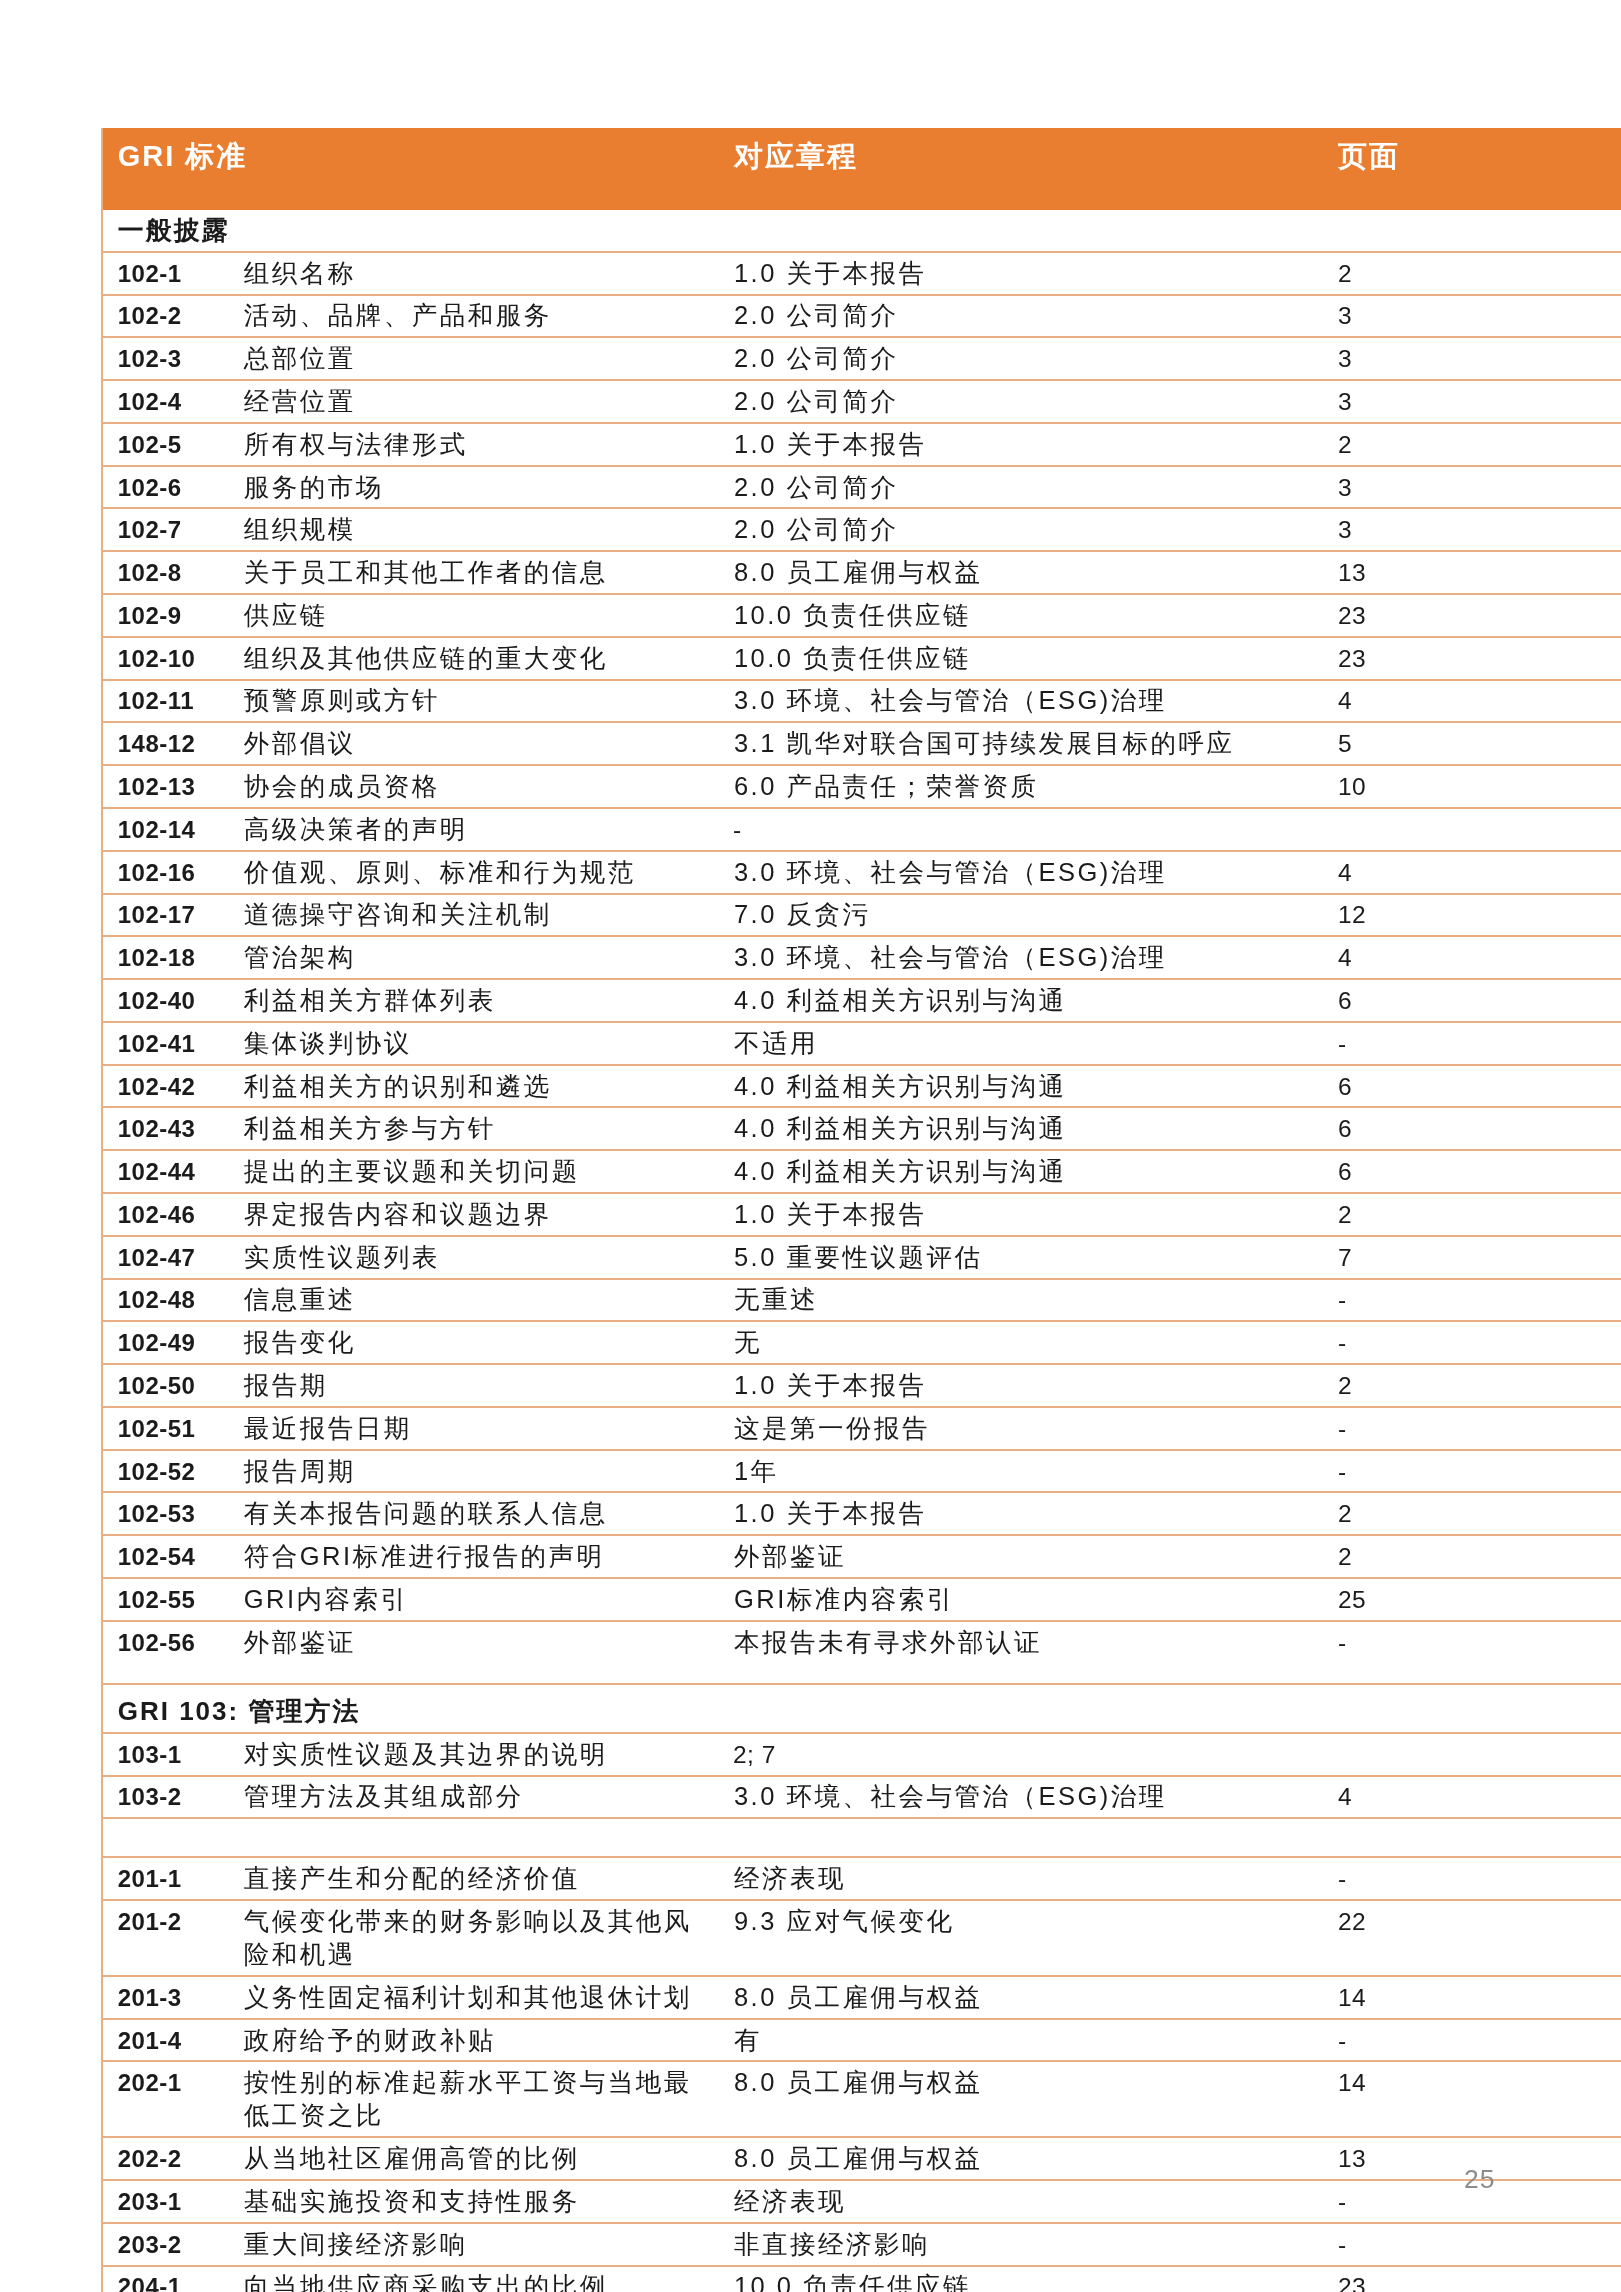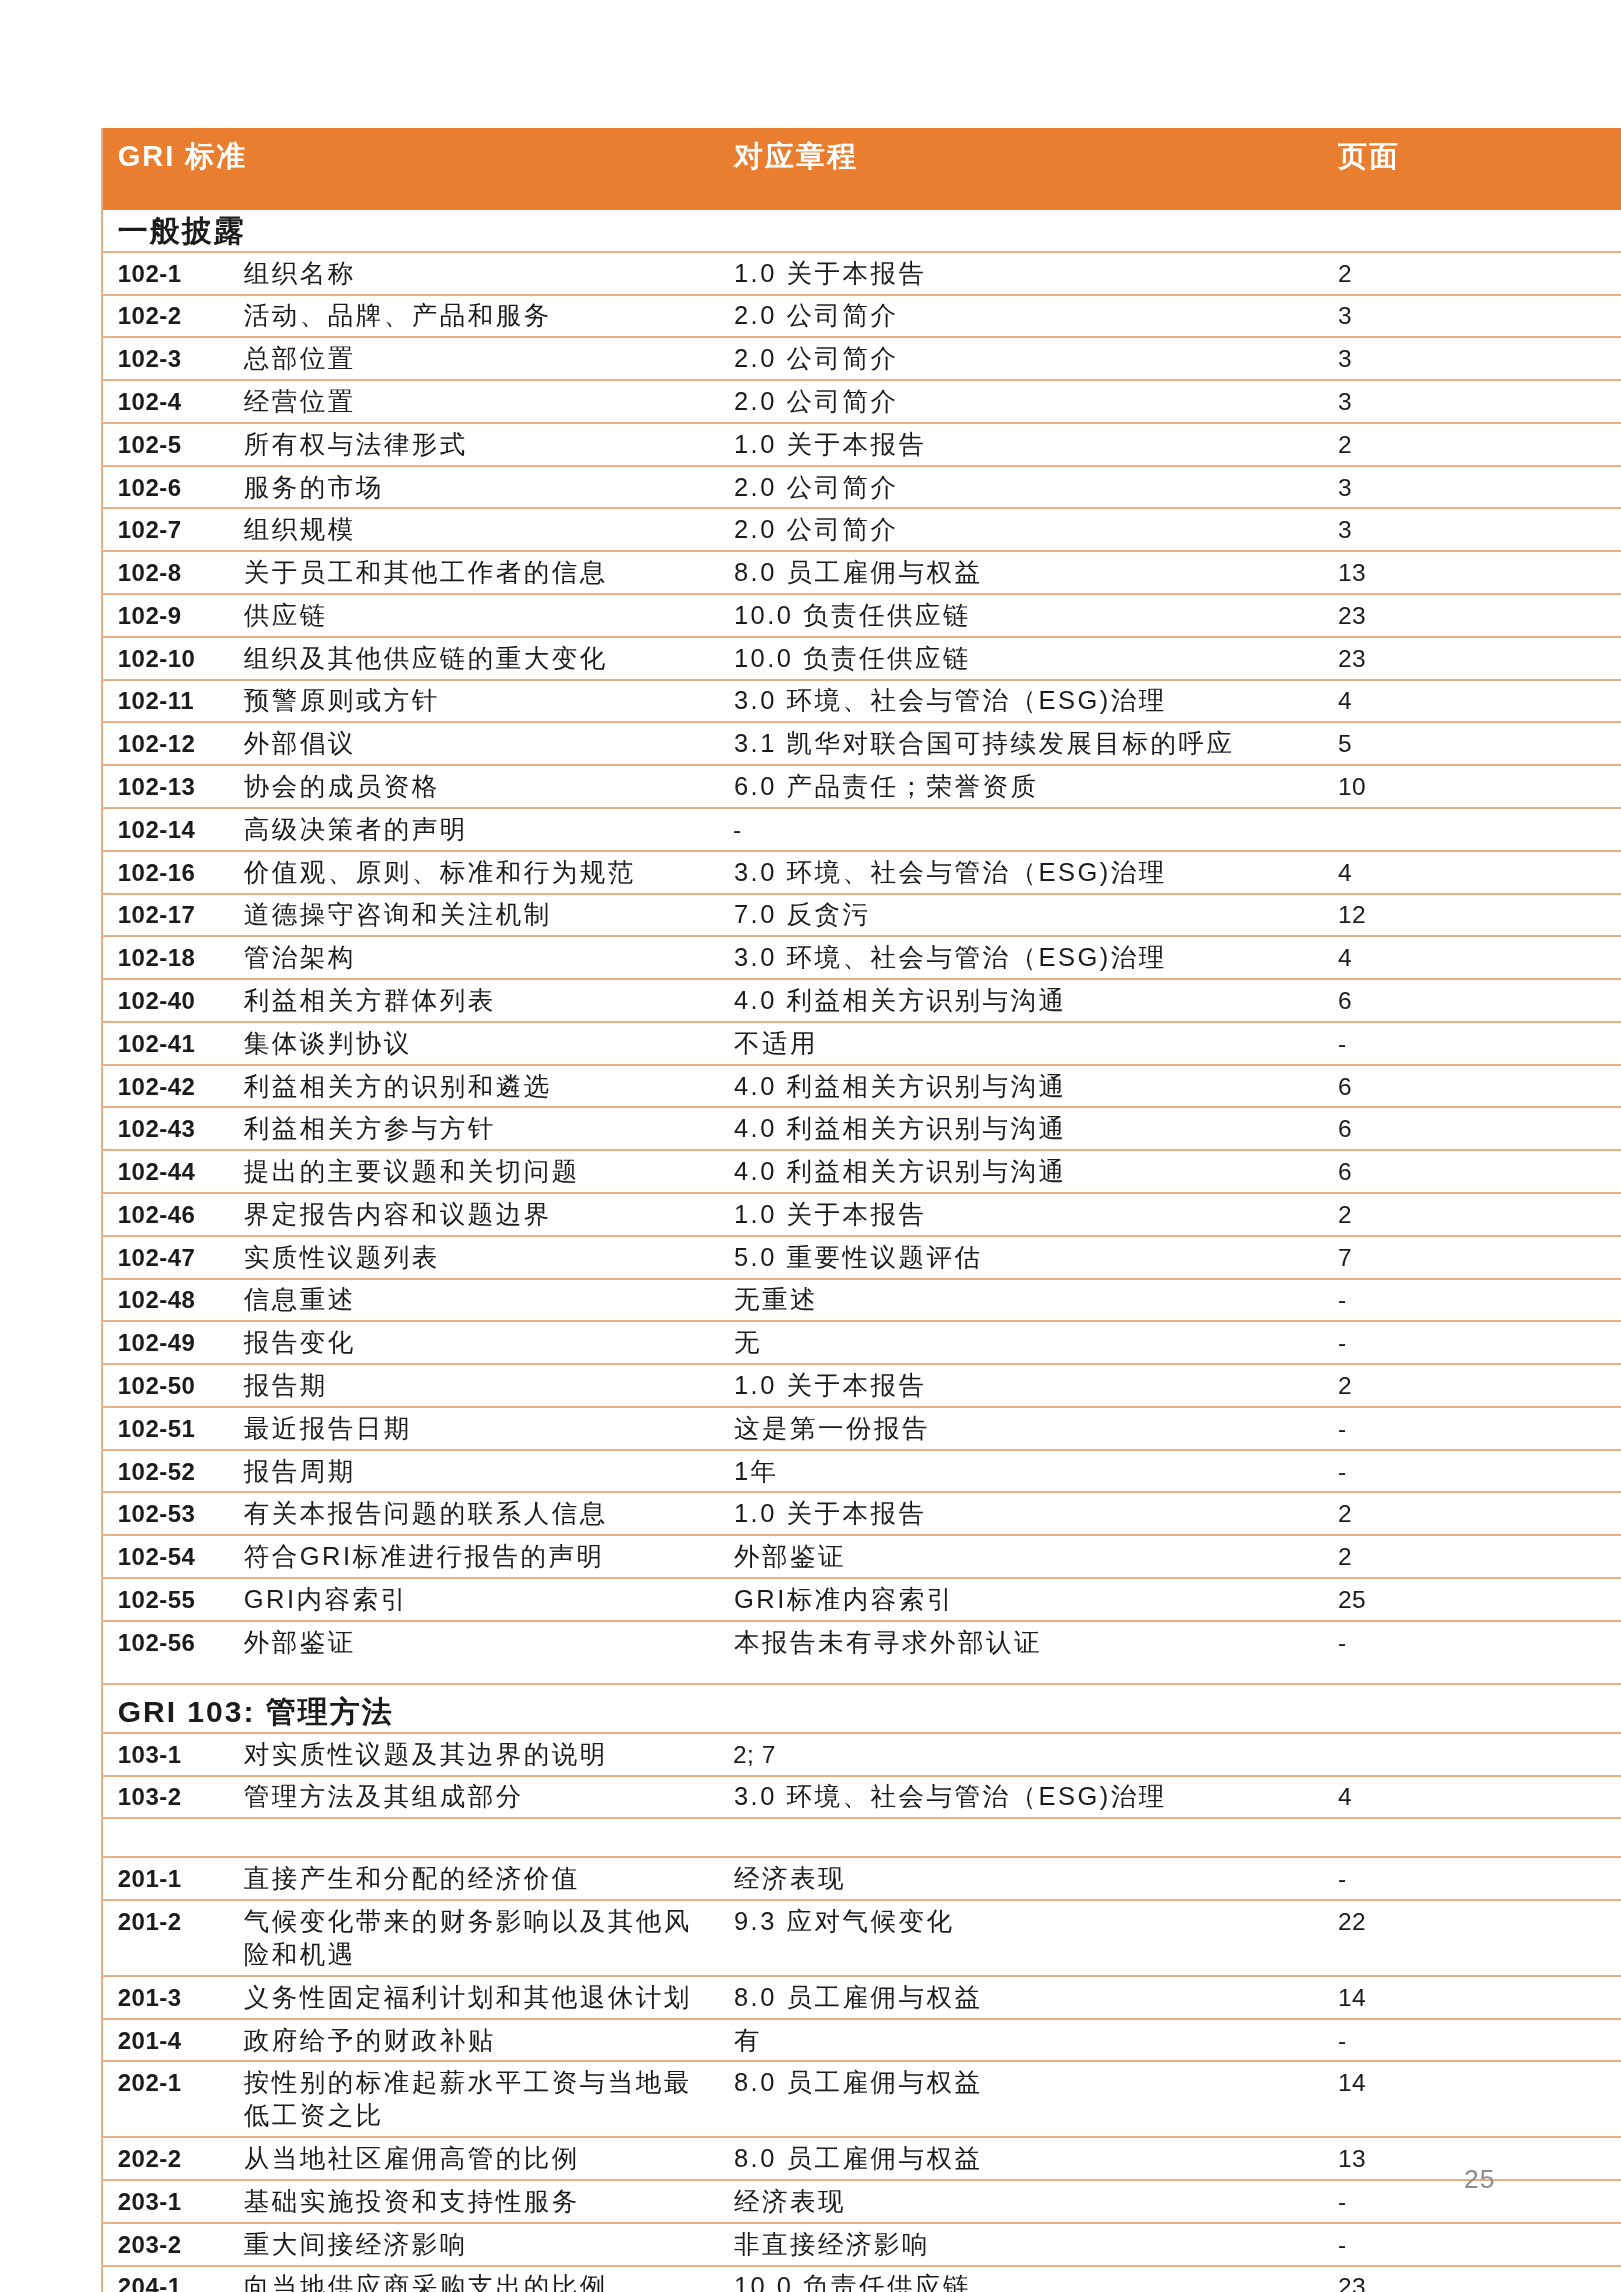--- a/index.html
+++ b/index.html
@@ -32,21 +32,21 @@
   .cell{
     padding-top:3.9px;padding-bottom:3.9px;line-height:33px;font-size:25.5px;
     box-sizing:border-box;
   }
   .c-code{padding-left:14.7px;font-weight:bold;font-size:24px;letter-spacing:0.5px;}
   .c-disc{padding-left:15.7px;padding-right:13.7px;letter-spacing:2.5px;}
   .c-chap{padding-left:3.9px;padding-right:11.8px;letter-spacing:2.5px;}
   .c-page{padding-left:2.9px;font-size:24.5px;letter-spacing:0.5px;}
   .section-row{min-height:37px;}
   .section-row .cell{
-    grid-column:1 / 5;padding-left:14.7px;font-weight:bold;font-size:30px;
+    grid-column:1 / 5;padding-left:14.7px;font-weight:bold;font-size:26px;
     letter-spacing:2px;
   }
   .section-row.roomy{min-height:49px;padding-top:5.9px;}
   .row.tall{min-height:63px;}
   .row.spacer{min-height:39px;}
   .page-footer{
     position:absolute;left:1464px;top:2164px;font-size:26.5px;color:#8c8c8c;
     letter-spacing:1px;
   }
 </style>
@@ -123,21 +123,21 @@
         <div class="cell c-chap">10.0 负责任供应链</div>
         <div class="cell c-page">23</div>
       </div>
       <div class="row">
         <div class="cell c-code">102-11</div>
         <div class="cell c-disc">预警原则或方针</div>
         <div class="cell c-chap">3.0 环境、社会与管治（ESG)治理</div>
         <div class="cell c-page">4</div>
       </div>
       <div class="row">
-        <div class="cell c-code">102-12</div>
+        <div class="cell c-code">148-12</div>
         <div class="cell c-disc">外部倡议</div>
         <div class="cell c-chap">3.1 凯华对联合国可持续发展目标的呼应</div>
         <div class="cell c-page">5</div>
       </div>
       <div class="row">
         <div class="cell c-code">102-13</div>
         <div class="cell c-disc">协会的成员资格</div>
         <div class="cell c-chap">6.0 产品责任；荣誉资质</div>
         <div class="cell c-page">10</div>
       </div>

